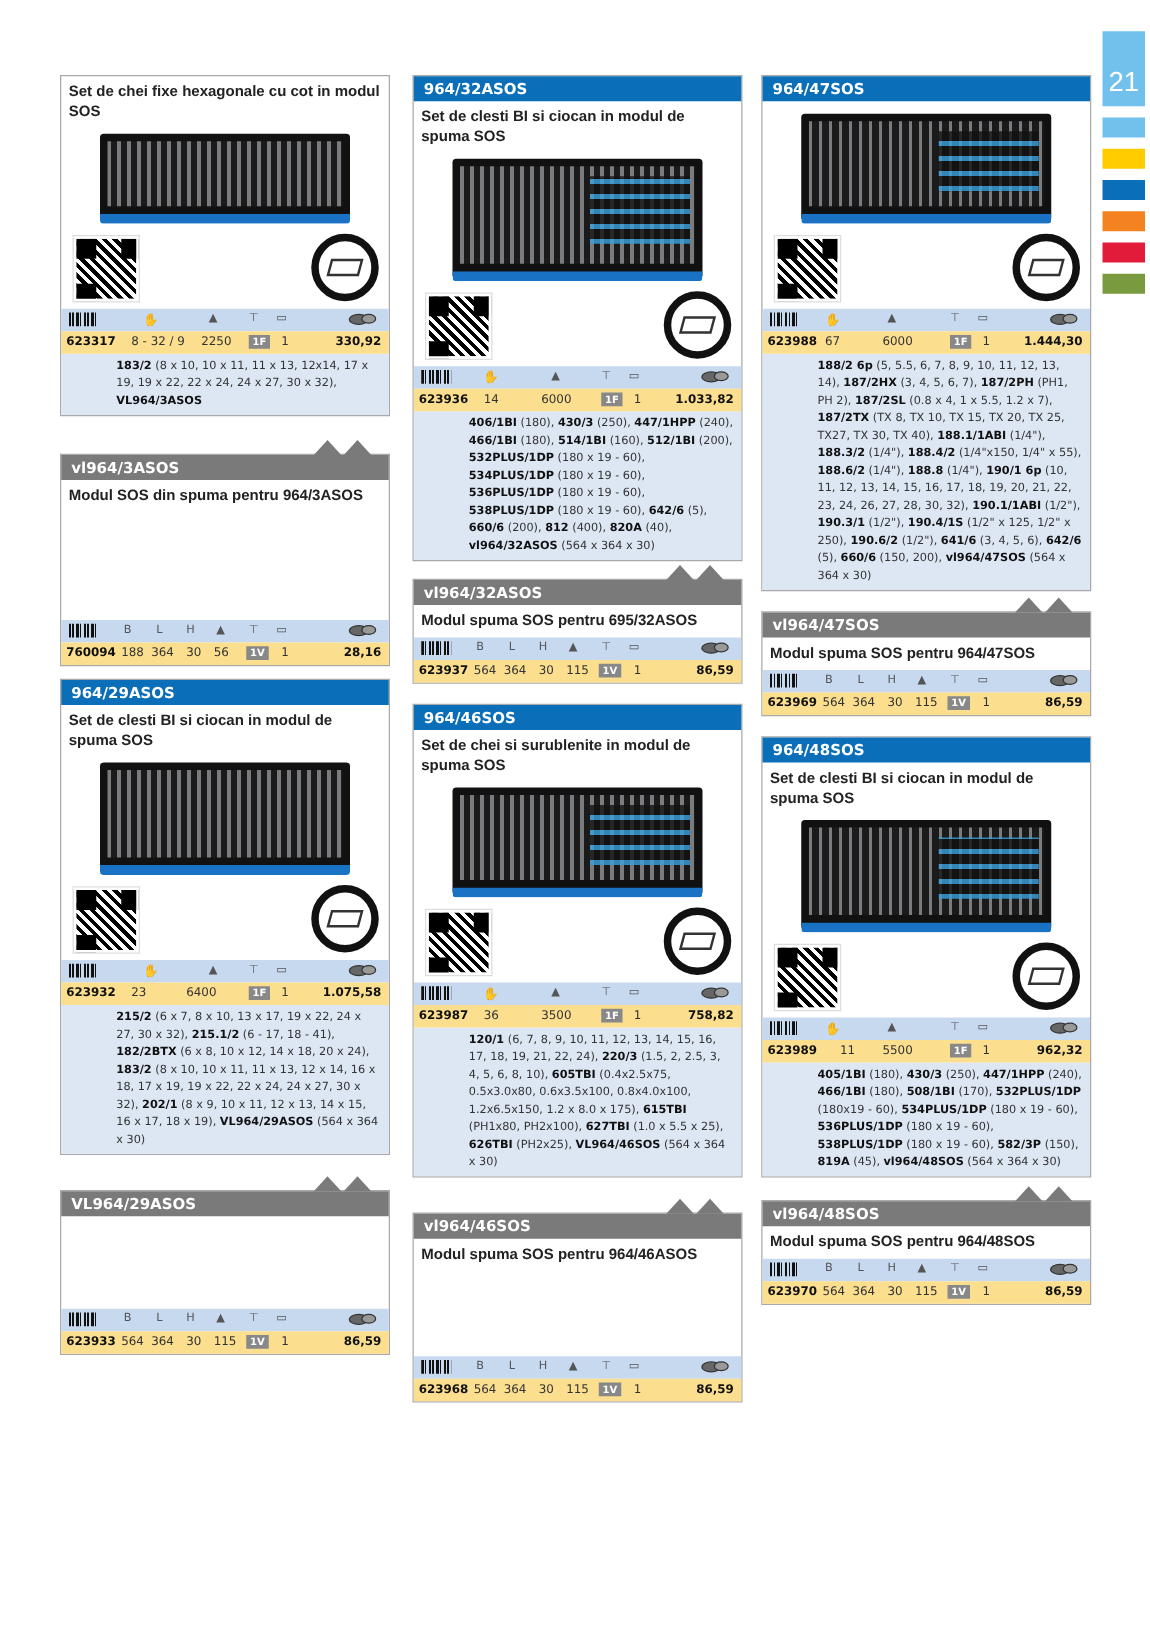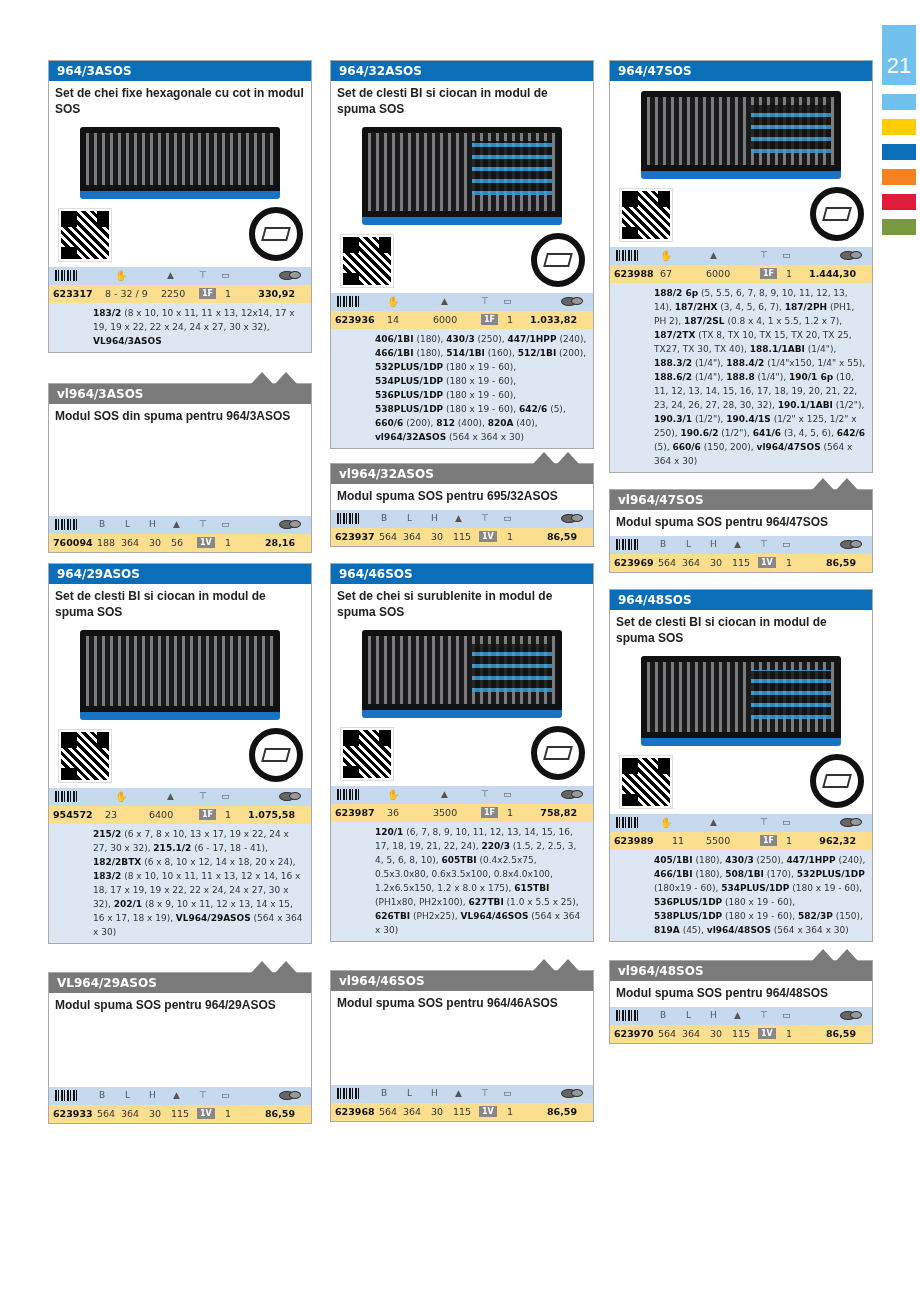--- a/index.html
+++ b/index.html
@@ -19,21 +19,21 @@
  linear-gradient(#000,#000) 36px 0/16px 16px no-repeat,
  linear-gradient(#000,#000) 0 36px/16px 16px no-repeat,
  repeating-linear-gradient(45deg,#000 0 3px,#fff 3px 6px);border:2px solid #fff;outline:1px solid #ddd}
 .sos{width:54px;height:54px;border-radius:50%;border:6px solid #111;display:flex;align-items:center;justify-content:center;font-size:7px;font-weight:bold;background:#fff}
 .sos span{display:block;width:26px;height:14px;border:2px solid #333;transform:skew(-15deg)}
 .spec{background:#c7d9ef;height:18px;display:flex;align-items:center;font-size:9px;color:#555;padding:0 6px;position:relative}
 .spec .c{position:absolute;top:3px}
 .vals{background:#fbde8e;height:18px;position:relative;font-size:9.5px;color:#333}
 .vals .c{position:absolute;top:3px}
 .vals .code{font-weight:bold;color:#111}
-.vals .price{font-weight:bold;color:#111;right:16px}
+.vals .price{font-weight:bold;color:#111;right:6px}
 .badge{background:#888;color:#fff;font-weight:bold;font-size:8px;padding:0 3px;line-height:11px;display:inline-block}
 .desc{background:#dde7f4;font-size:9px;line-height:14px;padding:3px 6px 4px 44px;color:#333}
 .desc b{color:#111}
 .barcode{width:24px;height:11px;background:repeating-linear-gradient(90deg,#111 0 2px,#c7d9ef 2px 3px,#111 3px 4px,#c7d9ef 4px 6px)}
 .coins{width:22px;height:10px;position:relative}
 .coins:before{content:"";position:absolute;left:0;bottom:0;width:14px;height:7px;border-radius:50%;background:#666;border:1px solid #333}
 .coins:after{content:"";position:absolute;right:0;bottom:1px;width:10px;height:6px;border-radius:50%;background:#999;border:1px solid #333}
 .hand{font-size:10px;color:#555}
 .notch{position:absolute;right:14px;top:-12px;width:46px;height:12px}
 .notch:before,.notch:after{content:"";position:absolute;bottom:0;width:0;height:0;border-left:11px solid transparent;border-right:11px solid transparent;border-bottom:12px solid #7a7a7a}
@@ -52,21 +52,20 @@
   <div class="tab" style="background:#ffcc00"></div>
   <div class="tab" style="background:#0a6fb8"></div>
   <div class="tab" style="background:#f58220"></div>
   <div class="tab" style="background:#e31b3b"></div>
   <div class="tab" style="background:#7a9a3f"></div>
 </div>
 
 <div class="col" style="left:48px;width:264px">
 
   <div class="card">
-    <div class="hdr blue">964/3ASOS</div>
     <div class="title">Set de chei fixe hexagonale cu cot in modul SOS</div>
     <div class="img" style="width:200px;height:72px">
         <div class="tools"></div>
       </div>
     <div class="qrrow">
         <div class="qr"></div>
         <div class="sos">
           <span></span>
         </div>
       </div>
@@ -132,36 +131,35 @@
       </div>
     <div class="spec">
       <span class="c barcode" style="left:6px"></span>
       <span class="c hand" style="left:66px">✋</span>
       <span class="c" style="left:118px">▲</span>
       <span class="c" style="left:150px">⊤</span>
       <span class="c" style="left:172px">▭</span>
       <span class="c coins" style="right:10px"></span>
     </div>
     <div class="vals">
-      <span class="c code" style="left:4px">954572</span>
+      <span class="c code" style="left:4px">623932</span>
       <span class="c" style="left:56px">23</span>
       <span class="c" style="left:100px">6400</span>
       <span class="c badge" style="left:150px">1F</span>
       <span class="c" style="left:176px">1</span>
       <span class="c price">1.075,58</span>
     </div>
     <div class="desc">
       <b>215/2</b><span> (6 x 7, 8 x 10, 13 x 17, 19 x 22, 24 x 27, 30 x 32), </span><b>215.1/2</b><span> (6 - 17, 18 - 41), </span><b>182/2BTX</b><span> (6 x 8, 10 x 12, 14 x 18, 20 x 24), </span><b>183/2</b><span> (8 x 10, 10 x 11, 11 x 13, 12 x 14, 16 x 18, 17 x 19, 19 x 22, 22 x 24, 24 x 27, 30 x 32), </span><b>202/1</b><span> (8 x 9, 10 x 11, 12 x 13, 14 x 15, 16 x 17, 18 x 19), </span><b>VL964/29ASOS</b><span> (564 x 364 x 30)</span>
     </div>
   </div>
 
   <div class="card" style="margin-top:28px">
     <div class="notch"></div>
     <div class="hdr gray">VL964/29ASOS</div>
-    <div class="title">Modul spuma SOS pentru 964/29ASOS</div>
     <div class="blank" style="height:74px"></div>
     <div class="spec">
       <span class="c barcode" style="left:6px"></span>
       <span class="c" style="left:50px">B</span>
       <span class="c" style="left:76px">L</span>
       <span class="c" style="left:100px">H</span>
       <span class="c" style="left:124px">▲</span>
       <span class="c" style="left:150px">⊤</span>
       <span class="c" style="left:172px">▭</span>
       <span class="c coins" style="right:10px"></span>

